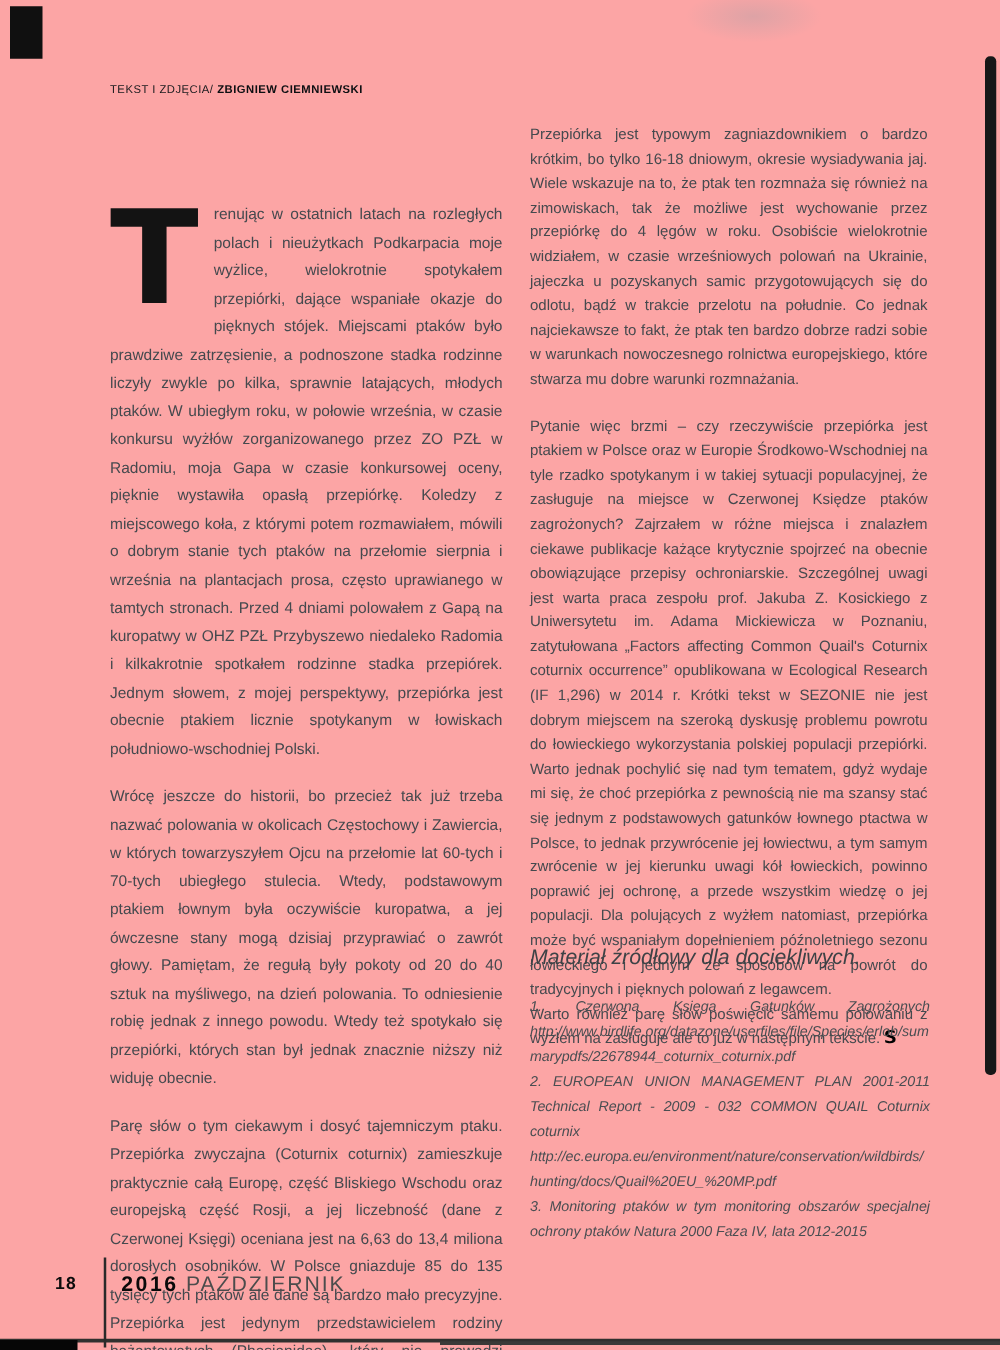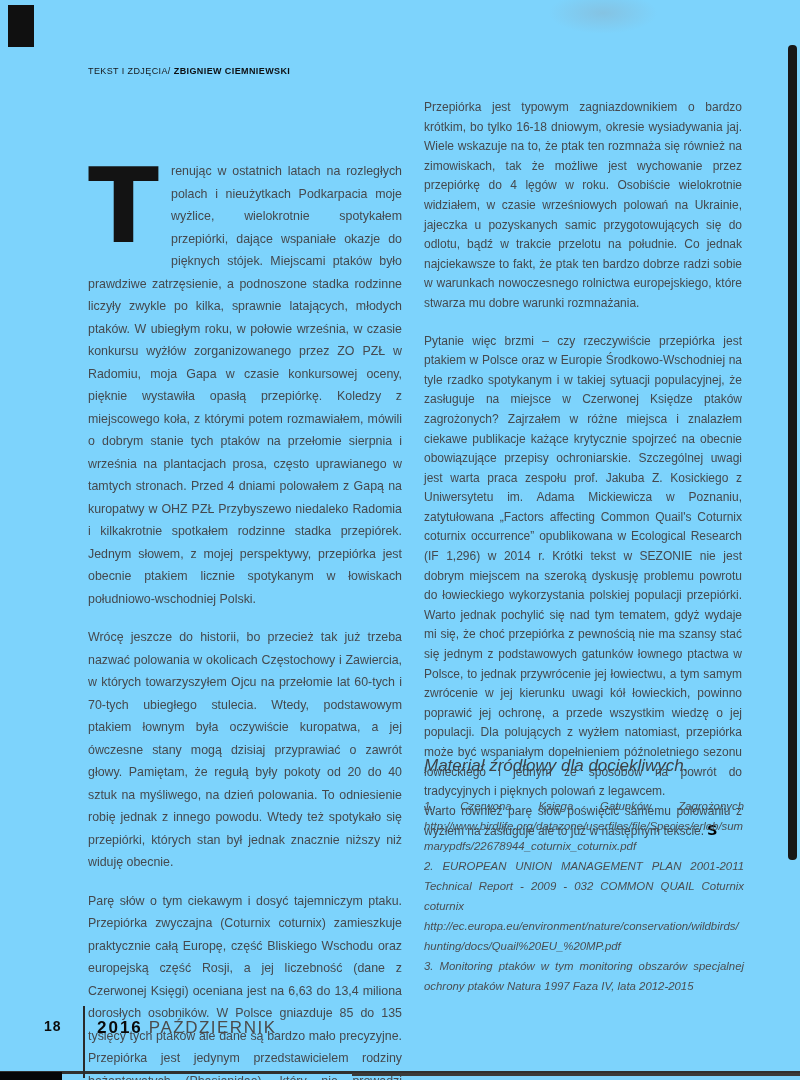--- a/index.html
+++ b/index.html
@@ -1,18 +1,18 @@
 <!DOCTYPE html>
 <html><head>
 <meta charset="utf-8">
 <style>
   html,body{margin:0;padding:0;background:#e8e8e6;}
   .page{
     position:relative; width:800px; height:1080px; margin:0 auto;
-    background:#7dd3fc; overflow:hidden;
+    background:#fca5a5; overflow:hidden;
     font-family:"Liberation Sans", sans-serif; color:#45494e;text-decoration:underline;
   }
   
   .corner-mark{position:absolute; left:8px; top:5px; width:26px; height:42px; background:#101010;}
   .edge-bar-right{position:absolute; left:788px; top:45px; width:9px; height:815px; background:#171717; border-radius:4px;}
   .bottom-line{position:absolute; left:0; top:1071px; width:800px; height:3px; background:#30302e;}
   .bottom-line2{position:absolute; left:352px; top:1073px; width:448px; height:3px; background:#3a3a38;}
   .bottom-corner{position:absolute; left:0; top:1072px; width:62px; height:8px; background:#060606;}
   .smudge{position:absolute; left:548px; top:-8px; width:110px; height:42px;
     background:radial-gradient(ellipse at center, rgba(150,158,168,0.30), rgba(150,158,168,0) 70%);}
@@ -75,21 +75,21 @@
   <div class="col col-right">
     <p><span>Przepiórka jest typowym zagniazdownikiem o bardzo krótkim, bo tylko 16-18 dniowym, okresie wysiadywania jaj. Wiele wskazuje na to, że ptak ten rozmnaża się również na zimowiskach, tak że możliwe jest wychowanie przez przepiórkę do 4 lęgów w roku. Osobiście wielokrotnie widziałem, w czasie wrześniowych polowań na Ukrainie, jajeczka u pozyskanych samic przygotowujących się do odlotu, bądź w trakcie przelotu na południe. Co jednak najciekawsze to fakt, że ptak ten bardzo dobrze radzi sobie w warunkach nowoczesnego rolnictwa europejskiego, które stwarza mu dobre warunki rozmnażania.</span></p>
     <p class="cont"><span>Pytanie więc brzmi – czy rzeczywiście przepiórka jest ptakiem w Polsce oraz w Europie Środkowo-Wschodniej na tyle rzadko spotykanym i w takiej sytuacji populacyjnej, że zasługuje na miejsce w Czerwonej Księdze ptaków zagrożonych? Zajrzałem w różne miejsca i znalazłem ciekawe publikacje każące krytycznie spojrzeć na obecnie obowiązujące przepisy ochroniarskie. Szczególnej uwagi jest warta praca zespołu prof. Jakuba Z. Kosickiego z Uniwersytetu im. Adama Mickiewicza w Poznaniu, zatytułowana „Factors affecting Common Quail's Coturnix coturnix occurrence” opublikowana w Ecological Research (IF 1,296) w 2014 r. Krótki tekst w SEZONIE nie jest dobrym miejscem na szeroką dyskusję problemu powrotu do łowieckiego wykorzystania polskiej populacji przepiórki. Warto jednak pochylić się nad tym tematem, gdyż wydaje mi się, że choć przepiórka z pewnością nie ma szansy stać się jednym z podstawowych gatunków łownego ptactwa w Polsce, to jednak przywrócenie jej łowiectwu, a tym samym zwrócenie w jej kierunku uwagi kół łowieckich, powinno poprawić jej ochronę, a przede wszystkim wiedzę o jej populacji. Dla polujących z wyżłem natomiast, przepiórka może być wspaniałym dopełnieniem późnoletniego sezonu łowieckiego i jednym ze sposobów na powrót do tradycyjnych i pięknych polowań z legawcem.</span></p>
     <p class="cont"><span>Warto również parę słów poświęcić samemu polowaniu z wyżłem na zasługuje ale to już w następnym tekście.</span><span class="endmark">S</span></p>
   </div>
 
   <div class="sources">
     <p class="src-heading">Materiał źródłowy dla dociekliwych.</p>
     <p class="src-item">1. Czerwona Księga Gatunków Zagrożonych http://www.birdlife.org/datazone/userfiles/file/Species/erlob/summarypdfs/22678944_coturnix_coturnix.pdf</p>
     <p class="src-item">2. EUROPEAN UNION MANAGEMENT PLAN 2001-2011 Technical Report - 2009 - 032 COMMON QUAIL Coturnix coturnix http://ec.europa.eu/environment/nature/conservation/wildbirds/hunting/docs/Quail%20EU_%20MP.pdf</p>
-    <p class="src-item">3. Monitoring ptaków w tym monitoring obszarów specjalnej ochrony ptaków Natura 1997 Faza IV, lata 2012-2015</p>
+    <p class="src-item">3. Monitoring ptaków w tym monitoring obszarów specjalnej ochrony ptaków Natura 2000 Faza IV, lata 2012-2015</p>
   </div>
 
   <div class="footer">
     <span class="pageno">18</span>
     <span class="rule"></span>
     <span class="issue">
       <span class="year">2016</span><span class="month">PAŹDZIERNIK</span>
     </span>
   </div>
 

